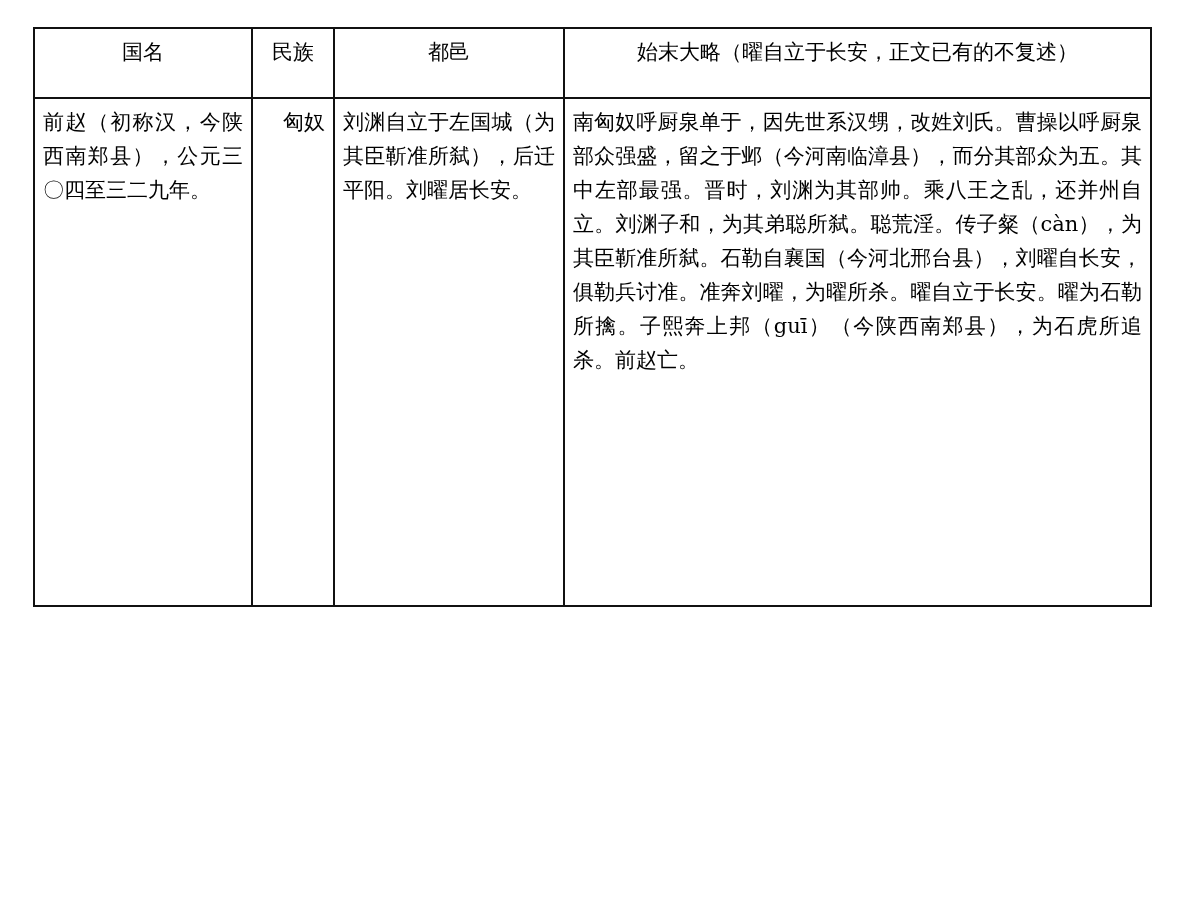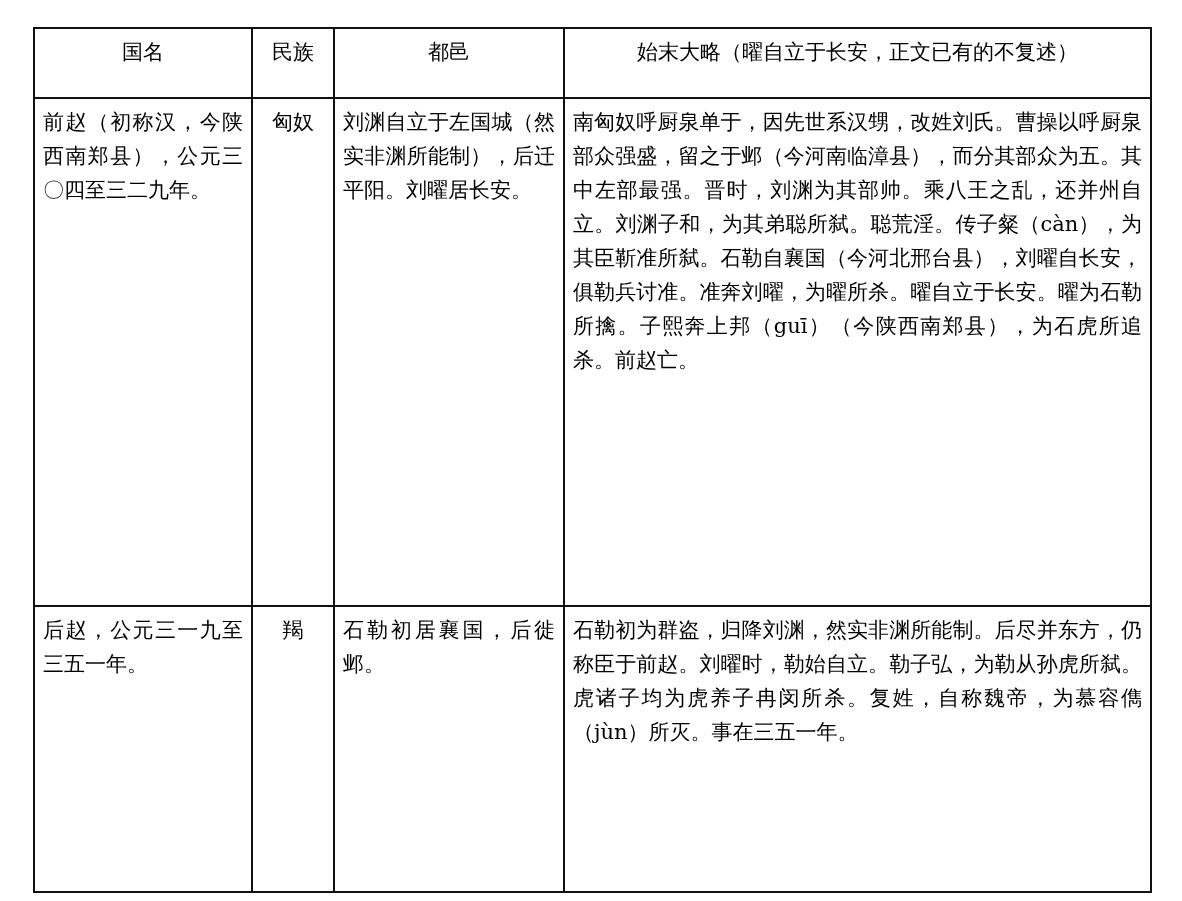--- a/index.html
+++ b/index.html
@@ -50,21 +50,21 @@
     padding-bottom: 14px;
     height: 52px;
     vertical-align: middle;
   }
   .cell-name {
     text-align: justify;
     text-align-last: left;
     text-justify: inter-character;
   }
   .cell-ethnic {
-    text-align: center;
+    text-align: right;
   }
   .cell-capital {
     text-align: justify;
     text-align-last: left;
     text-justify: inter-character;
   }
   .cell-summary {
     text-align: justify;
     text-align-last: left;
     text-justify: inter-character;
@@ -97,35 +97,21 @@
     </thead>
     <tbody>
       <tr class="row-1">
         <td class="cell-name">
           <span class="pin">前赵（初称汉，今陕西南郑县），公元三〇四至三二九年。</span>
         </td>
         <td class="cell-ethnic">
           <span class="pin">匈奴</span>
         </td>
         <td class="cell-capital">
-          <span class="pin">刘渊自立于左国城（然实非渊所能制），后迁平阳。刘曜居长安。</span>
+          <span class="pin">刘渊自立于左国城（为其臣靳准所弑），后迁平阳。刘曜居长安。</span>
         </td>
         <td class="cell-summary">
           <span class="pin">南匈奴呼厨泉单于，因先世系汉甥，改姓刘氏。曹操以呼厨泉部众强盛，留之于邺（今河南临漳县），而分其部众为五。其中左部最强。晋时，刘渊为其部帅。乘八王之乱，还并州自立。刘渊子和，为其弟聪所弑。聪荒淫。传子粲（càn），为其臣靳准所弑。石勒自襄国（今河北邢台县），刘曜自长安，俱勒兵讨准。准奔刘曜，为曜所杀。曜自立于长安。曜为石勒所擒。子熙奔上邦（guī）（今陕西南郑县），为石虎所追杀。前赵亡。</span>
-        </td>
-      </tr>
-      <tr class="row-2">
-        <td class="cell-name">
-          <span class="pin">后赵，公元三一九至三五一年。</span>
-        </td>
-        <td class="cell-ethnic">
-          <span class="pin">羯</span>
-        </td>
-        <td class="cell-capital">
-          <span class="pin">石勒初居襄国，后徙邺。</span>
-        </td>
-        <td class="cell-summary">
-          <span class="pin">石勒初为群盗，归降刘渊，然实非渊所能制。后尽并东方，仍称臣于前赵。刘曜时，勒始自立。勒子弘，为勒从孙虎所弑。虎诸子均为虎养子冉闵所杀。复姓，自称魏帝，为慕容儁（jùn）所灭。事在三五一年。</span>
         </td>
       </tr>
     </tbody>
   </table>
 </div>
 
 </body></html>

